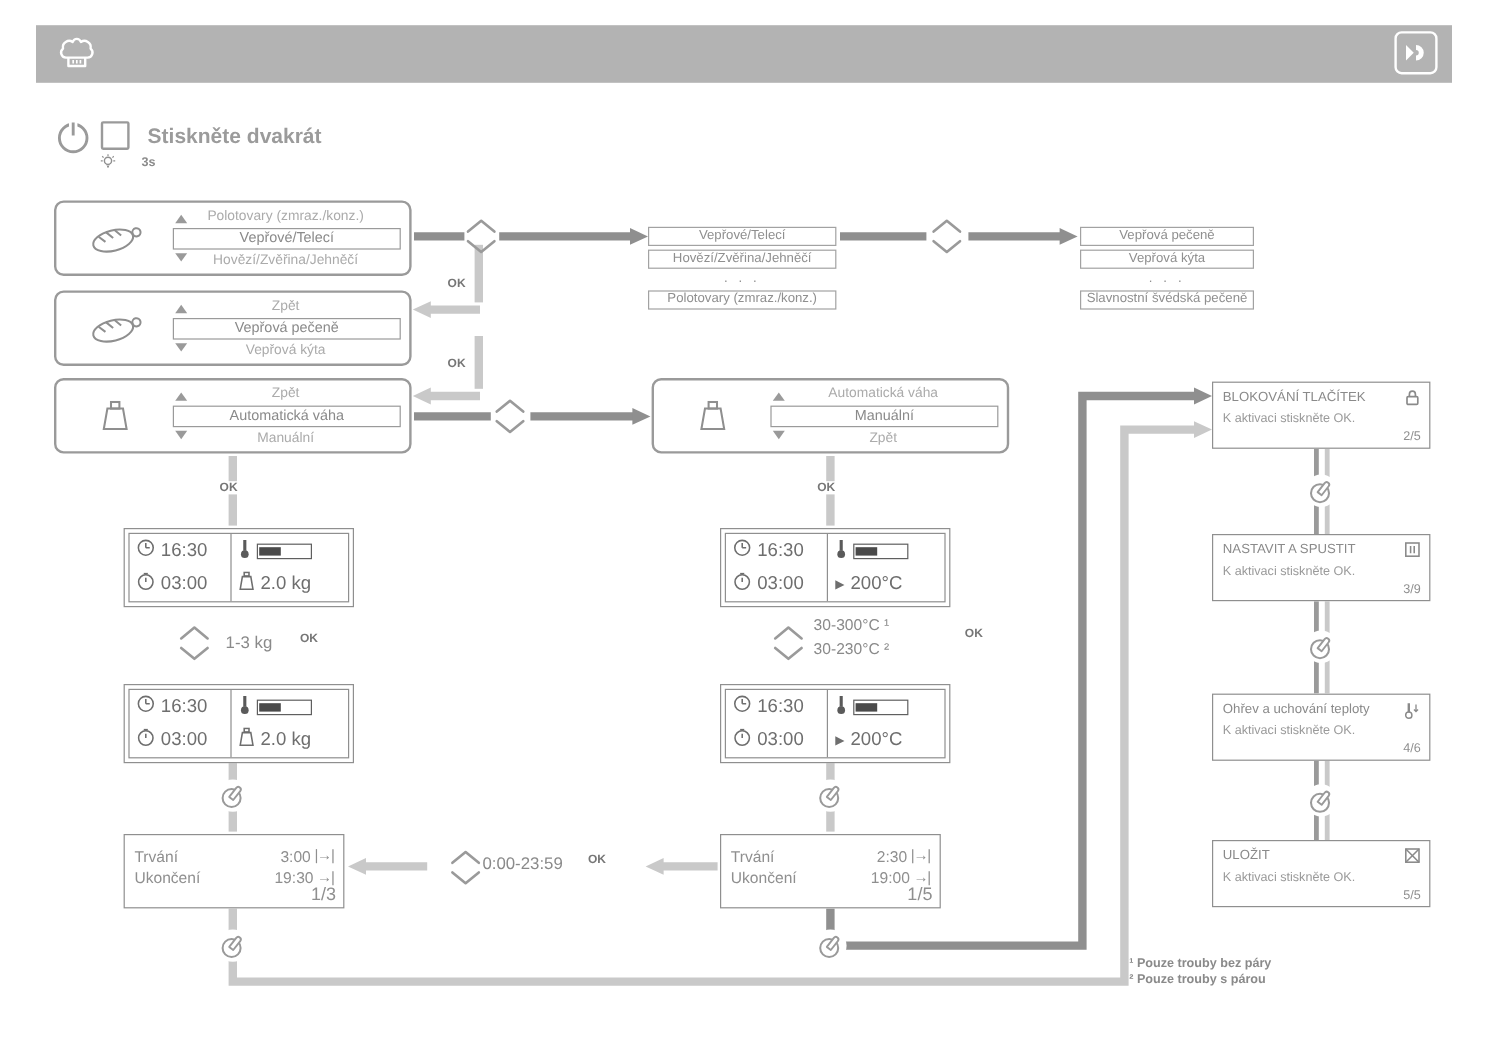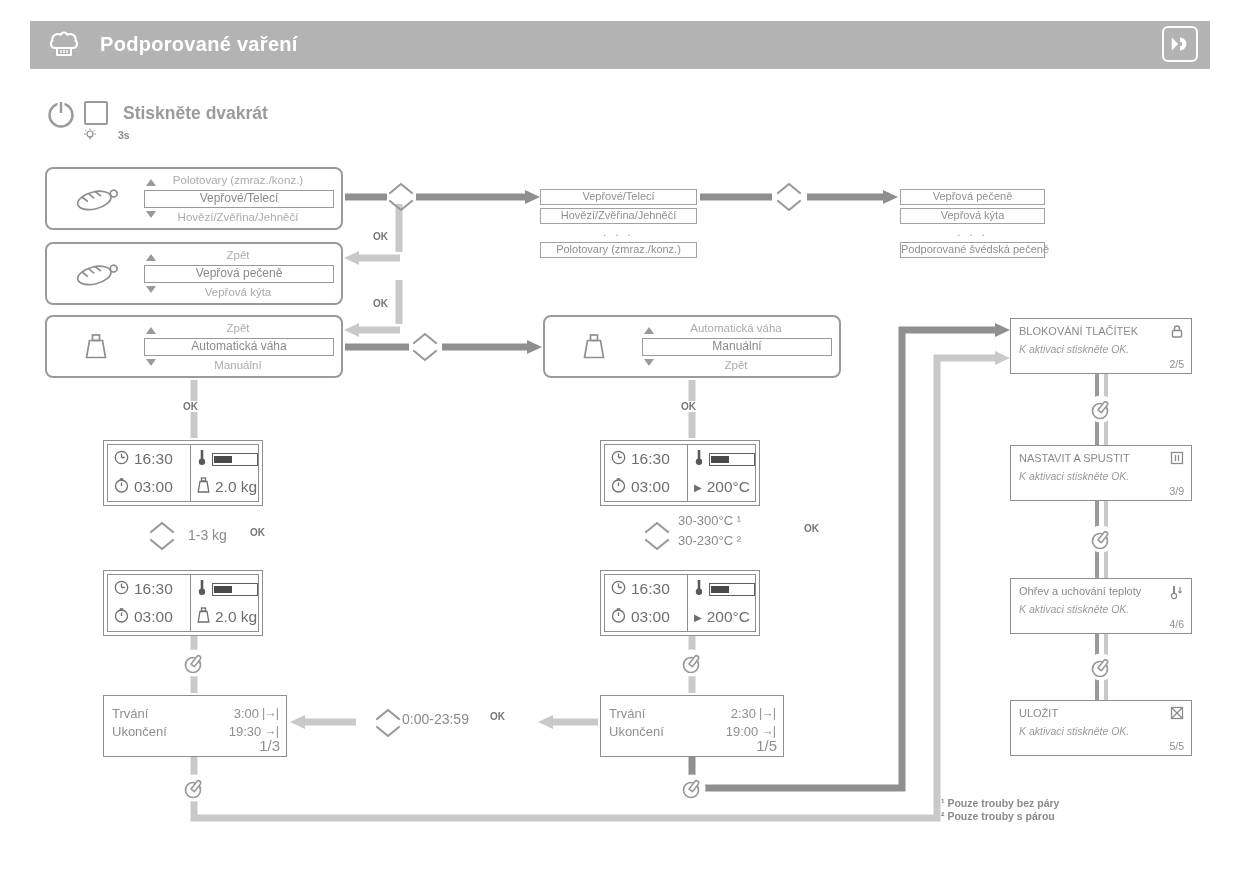--- a/index.html
+++ b/index.html
@@ -22,39 +22,39 @@
   .screen-sel{position:absolute;left:97px;top:21px;width:190px;height:18px;border:1.2px solid #9a9a9a;box-sizing:border-box;
               font-size:12px;color:#8a8a8a;text-align:center;line-height:15px;background:#fff;}
   .screen-down{position:absolute;left:94px;width:194px;bottom:5px;text-align:center;font-size:11.5px;color:#ababab;white-space:nowrap;}
   .tri-up{position:absolute;left:99px;top:10px;width:0;height:0;border-left:5px solid transparent;border-right:5px solid transparent;border-bottom:7px solid #9a9a9a;}
   .tri-down{position:absolute;left:99px;bottom:10px;width:0;height:0;border-left:5px solid transparent;border-right:5px solid transparent;border-top:7px solid #9a9a9a;}
   
   .vlist{position:absolute;display:flex;flex-direction:column;gap:3px;}
   .vitem{border:1px solid #a2a2a2;height:14px;line-height:13px;font-size:11px;color:#8f8f8f;text-align:center;background:#fff;white-space:nowrap;}
   .vellipsis{height:12px;line-height:10px;text-align:center;color:#8f8f8f;font-size:11px;letter-spacing:3px;}
   
-  .display{position:absolute;width:160px;height:66px;border:1.6px solid #8f8f8f;background:#fff;padding:3px;box-sizing:border-box;}
+  .display{position:absolute;width:192px;height:66px;border:1.6px solid #8f8f8f;background:#fff;padding:3px;box-sizing:border-box;}
   .disp-inner{width:100%;height:100%;border:1px solid #8f8f8f;display:flex;box-sizing:border-box;}
   .disp-left{width:84px;display:flex;flex-direction:column;}
   .disp-right{flex:1;border-left:1px solid #8f8f8f;display:flex;flex-direction:column;}
   .disp-row{flex:1;display:flex;align-items:center;gap:5px;padding-left:6px;font-size:15.5px;color:#6e6e6e;white-space:nowrap;}
   .bar{display:inline-flex;align-items:center;width:46px;height:13px;border:1.4px solid #5f5f5f;box-sizing:border-box;padding:1px;}
   .bar-fill{width:18px;height:7px;background:#4a4a4a;}
   .play{font-size:10px;color:#6e6e6e;}
   
   .timebox{position:absolute;width:184px;height:62px;border:1.6px solid #8f8f8f;background:#fff;box-sizing:border-box;padding:8px 8px 0;font-size:13px;color:#8f8f8f;}
   .t-row{display:flex;justify-content:space-between;align-items:center;height:18px;}
   .t-val{display:flex;gap:3px;align-items:center;}
   .t-icon{font-size:12.5px;letter-spacing:-1px;}
   .t-page{position:absolute;right:6px;bottom:2px;font-size:15px;}
   
   .option{position:absolute;left:1010px;width:182px;height:56px;border:1.5px solid #8f8f8f;background:#fff;box-sizing:border-box;}
   .opt-title{position:absolute;left:8px;top:6px;font-size:11px;color:#8a8a8a;white-space:nowrap;}
   .opt-icon{position:absolute;right:7px;top:5px;}
-  .opt-sub{position:absolute;left:8px;top:24px;font-size:10.5px;color:#9a9a9a;white-space:nowrap;font-style:italic;}
+  .opt-sub{position:absolute;left:8px;top:24px;font-size:10.5px;color:#9a9a9a;white-space:nowrap;}
   .opt-page{position:absolute;right:7px;bottom:3px;font-size:10.5px;color:#8f8f8f;}
   
   .ok{position:absolute;font-weight:bold;font-size:10px;color:#767676;background:#fff;padding:0 3px;}
   .range{position:absolute;font-size:14px;color:#8a8a8a;white-space:nowrap;}
   .range-sm{font-size:13px;}
   .knob{position:absolute;width:28px;height:28px;}
   .footnotes{position:absolute;left:941px;top:797px;font-size:10.5px;font-weight:bold;color:#8a8a8a;line-height:13px;}
   .overlay{position:absolute;left:0;top:0;}
 </style>
 </head>
@@ -118,21 +118,20 @@
   <div class="header">
     <span class="abs" style="left:16px;top:8px;">
       <svg width="36" height="32" viewBox="0 0 34 32">
         <g fill="none" stroke="#fff" stroke-width="2" stroke-linejoin="round">
           <path d="M8,19 C4,19 2.5,14 5.5,11.5 C4.5,6.5 10,3.5 13.5,6 C15,2.5 19,2.5 20.5,6 C24,3.5 29.5,6.5 28.5,11.5 C31.5,14 30,19 26,19 Z"></path>
           <path d="M10,19 v7 h14 v-7"></path>
           <path d="M14,21 v3 M17,21 v3 M20,21 v3" stroke-width="1.4"></path>
         </g>
       </svg>
     </span>
-    <span class="header-title">Podporované vaření</span>
     <span class="logo">
       <svg width="24" height="24" viewBox="0 0 26 26">
         <g fill="#fff">
           <path d="M4,6 L11,13 L4,20 Z"></path>
           <path d="M13,6 a7,7 0 0 1 0,14 v-4.5 a2.5,2.5 0 0 0 0,-5 Z"></path>
         </g>
       </svg>
     </span>
   </div>
 
@@ -226,21 +225,21 @@
     <div class="vitem">Vepřové/Telecí</div>
     <div class="vitem">Hovězí/Zvěřina/Jehněčí</div>
     <div class="vellipsis">. . .</div>
     <div class="vitem">Polotovary (zmraz./konz.)</div>
   </div>
 
   <div class="vlist" style="left:900px;top:189px;width:145px;">
     <div class="vitem">Vepřová pečeně</div>
     <div class="vitem">Vepřová kýta</div>
     <div class="vellipsis">. . .</div>
-    <div class="vitem">Podporované švédská pečeně</div>
+    <div class="vitem">Slavnostní švédská pečeně</div>
   </div>
 
   <div class="ok" style="left:370px;top:231px;">OK</div>
   <div class="ok" style="left:370px;top:298px;">OK</div>
   <div class="ok" style="left:180px;top:401px;">OK</div>
   <div class="ok" style="left:678px;top:401px;">OK</div>
   <div class="ok" style="left:247px;top:527px;">OK</div>
   <div class="ok" style="left:801px;top:523px;">OK</div>
   <div class="ok" style="left:487px;top:711px;">OK</div>
 

